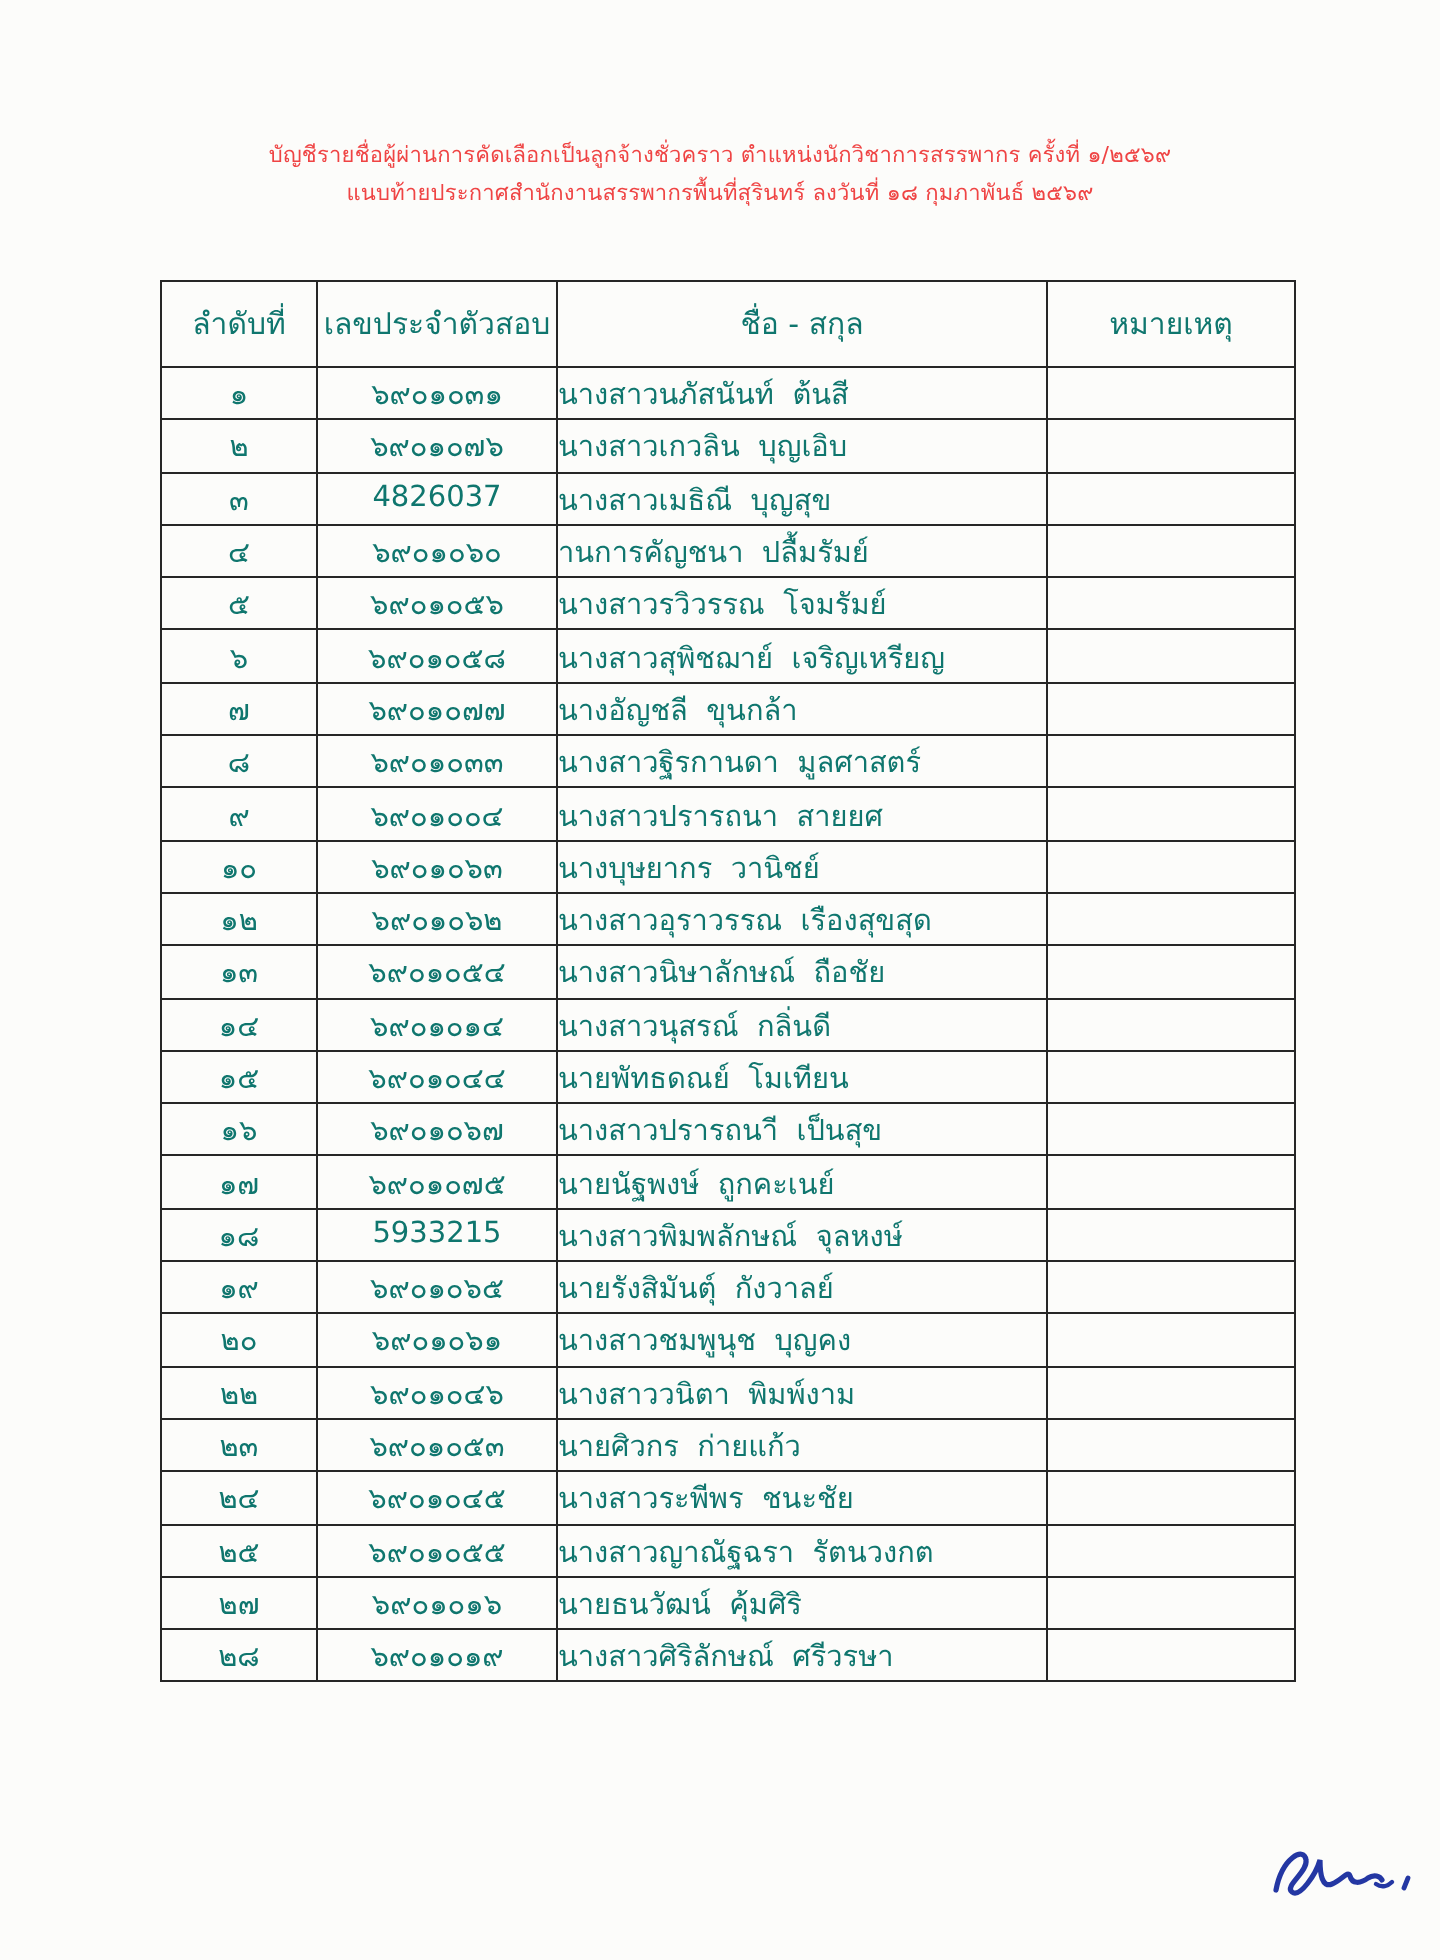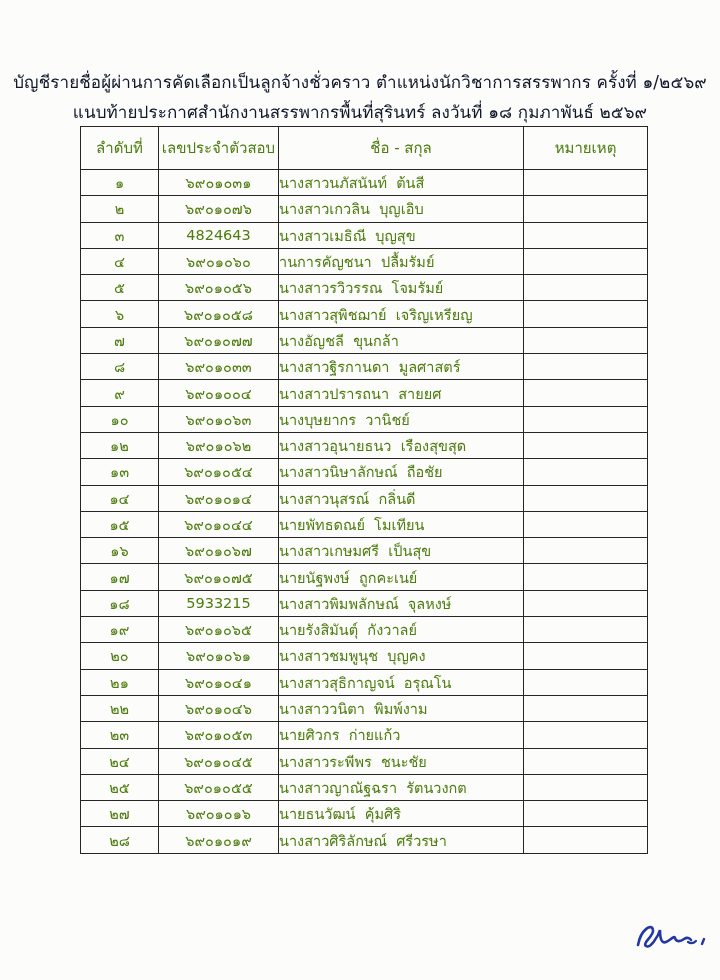--- a/index.html
+++ b/index.html
@@ -19,34 +19,34 @@
     background: #fcfcfa;
     font-family: "DejaVu Sans", "Liberation Sans", sans-serif;
     color: #1c1c1c;
   }
   .title-block {
     position: absolute;
     top: 68px;
     left: 0;
     width: 720px;
     text-align: center;
-    font-size: 17px;
+    font-size: 11px;
     line-height: 1.75;
-    color: #0f172a;
+    color: #ef4444;
     letter-spacing: 0.1px;
   }
   table.doc-table {
     position: absolute;
     left: 80px;
-    top: 126px;
+    top: 140px;
     width: 567px;
     border-collapse: collapse;
     table-layout: fixed;
     font-size: 14.5px;
-    color: #4d7c0f;
+    color: #0f766e;
   }
   table.doc-table col.c-no     { width: 78px; }
   table.doc-table col.c-exam   { width: 120px; }
   table.doc-table col.c-name   { width: 245px; }
   table.doc-table col.c-remark { width: 124px; }
   table.doc-table th, table.doc-table td {
     border: 1.6px solid #262626;
     padding: 0;
     overflow: hidden;
   }
@@ -110,21 +110,21 @@
           <td class="center"></td>
         </tr>
         <tr>
           <td class="center">๒</td>
           <td class="center">๖๙๐๑๐๗๖</td>
           <td class="name">นางสาวเกวลิน  บุญเอิบ</td>
           <td class="center"></td>
         </tr>
         <tr>
           <td class="center">๓</td>
-          <td class="center">4824643</td>
+          <td class="center">4826037</td>
           <td class="name">นางสาวเมธิณี  บุญสุข</td>
           <td class="center"></td>
         </tr>
         <tr>
           <td class="center">๔</td>
           <td class="center">๖๙๐๑๐๖๐</td>
           <td class="name">านการคัญชนา  ปลื้มรัมย์</td>
           <td class="center"></td>
         </tr>
         <tr>
@@ -159,21 +159,21 @@
         </tr>
         <tr>
           <td class="center">๑๐</td>
           <td class="center">๖๙๐๑๐๖๓</td>
           <td class="name">นางบุษยากร  วานิชย์</td>
           <td class="center"></td>
         </tr>
         <tr>
           <td class="center">๑๒</td>
           <td class="center">๖๙๐๑๐๖๒</td>
-          <td class="name">นางสาวอุนายธนว  เรืองสุขสุด</td>
+          <td class="name">นางสาวอุราวรรณ  เรืองสุขสุด</td>
           <td class="center"></td>
         </tr>
         <tr>
           <td class="center">๑๓</td>
           <td class="center">๖๙๐๑๐๕๔</td>
           <td class="name">นางสาวนิษาลักษณ์  ถือชัย</td>
           <td class="center"></td>
         </tr>
         <tr>
           <td class="center">๑๔</td>
@@ -183,21 +183,21 @@
         </tr>
         <tr>
           <td class="center">๑๕</td>
           <td class="center">๖๙๐๑๐๔๔</td>
           <td class="name">นายพัทธดณย์  โมเทียน</td>
           <td class="center"></td>
         </tr>
         <tr>
           <td class="center">๑๖</td>
           <td class="center">๖๙๐๑๐๖๗</td>
-          <td class="name">นางสาวเกษมศรี  เป็นสุข</td>
+          <td class="name">นางสาวปรารถนาี  เป็นสุข</td>
           <td class="center"></td>
         </tr>
         <tr>
           <td class="center">๑๗</td>
           <td class="center">๖๙๐๑๐๗๕</td>
           <td class="name">นายนัฐพงษ์  ถูกคะเนย์</td>
           <td class="center"></td>
         </tr>
         <tr>
           <td class="center">๑๘</td>
@@ -208,26 +208,20 @@
         <tr>
           <td class="center">๑๙</td>
           <td class="center">๖๙๐๑๐๖๕</td>
           <td class="name">นายรังสิมันตุ์  กังวาลย์</td>
           <td class="center"></td>
         </tr>
         <tr>
           <td class="center">๒๐</td>
           <td class="center">๖๙๐๑๐๖๑</td>
           <td class="name">นางสาวชมพูนุช  บุญคง</td>
-          <td class="center"></td>
-        </tr>
-        <tr>
-          <td class="center">๒๑</td>
-          <td class="center">๖๙๐๑๐๔๑</td>
-          <td class="name">นางสาวสุธิกาญจน์  อรุณโน</td>
           <td class="center"></td>
         </tr>
         <tr>
           <td class="center">๒๒</td>
           <td class="center">๖๙๐๑๐๔๖</td>
           <td class="name">นางสาววนิตา  พิมพ์งาม</td>
           <td class="center"></td>
         </tr>
         <tr>
           <td class="center">๒๓</td>

